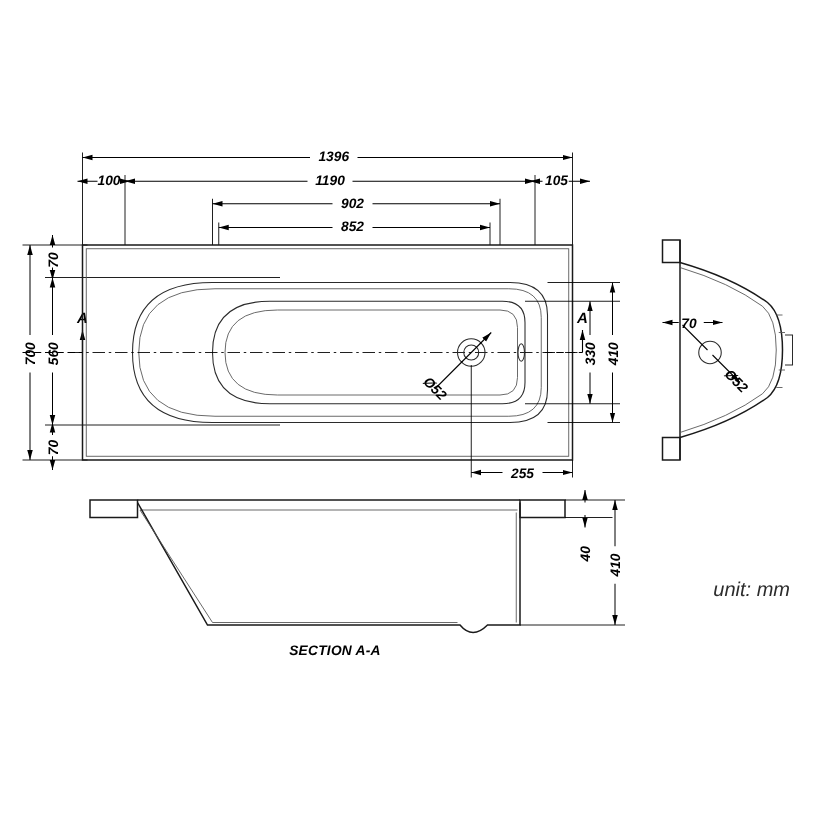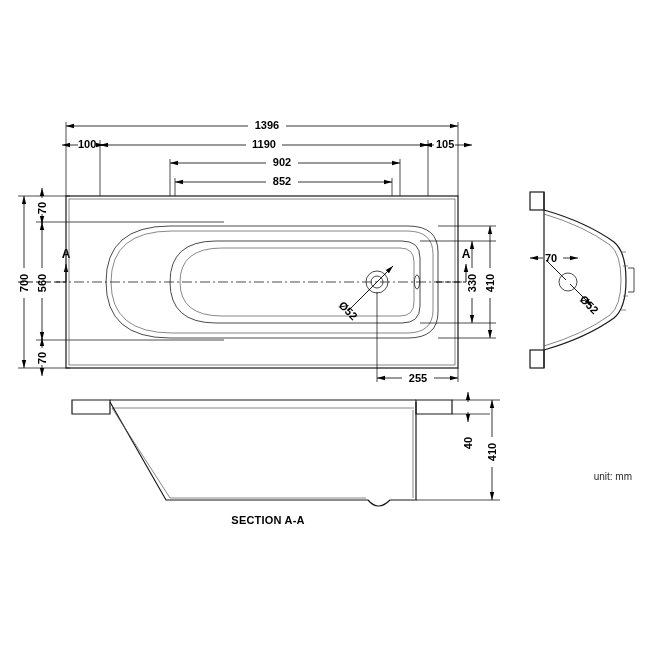--- a/index.html
+++ b/index.html
@@ -11,20 +11,21 @@
     width: 650px;
     height: 650px;
     font-family: "Liberation Sans", sans-serif;
     overflow: hidden;
   }
   #drawing-root {
     position: relative;
     width: 650px;
     height: 504px;
     background: #ffffff;
+    font-style: italic;
   }
   svg#tech-drawing {
     display: block;
     width: 650px;
     height: 650px;
   }
   .dim-line, .ext-line, .leader-line {
     stroke: #000000;
     fill: none;
   }
@@ -75,21 +76,21 @@
     font-size: 11px;
     font-weight: bold;
     fill: #000000;
     letter-spacing: 0.2px;
   }
   .unit-note {
     position: absolute;
     right: 18px;
     bottom: 22px;
     font-family: "Liberation Sans", sans-serif;
-    font-size: 10px;
+    font-size: 16px;
     color: #2c2c2c;
   }
 </style>
 </head>
 <body>
 
 <div id="drawing-root">
 
   <svg id="tech-drawing" viewBox="0 0 650 650">
 

